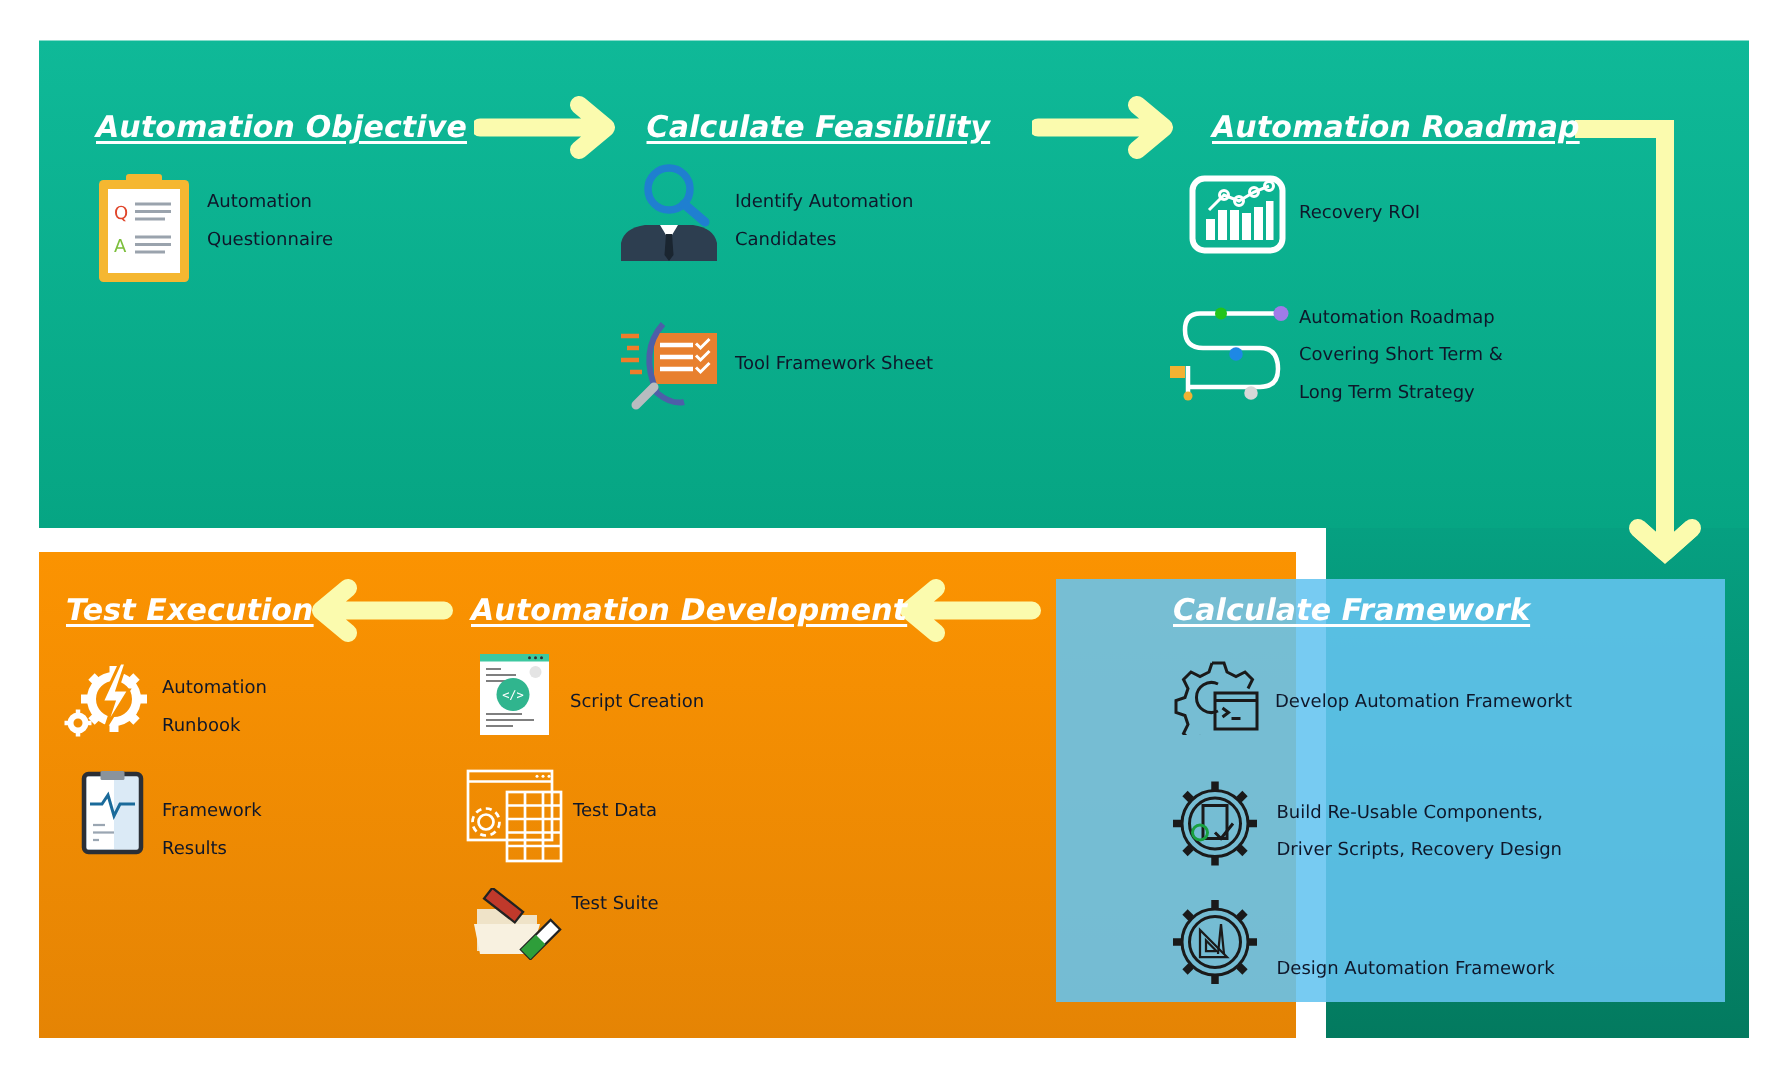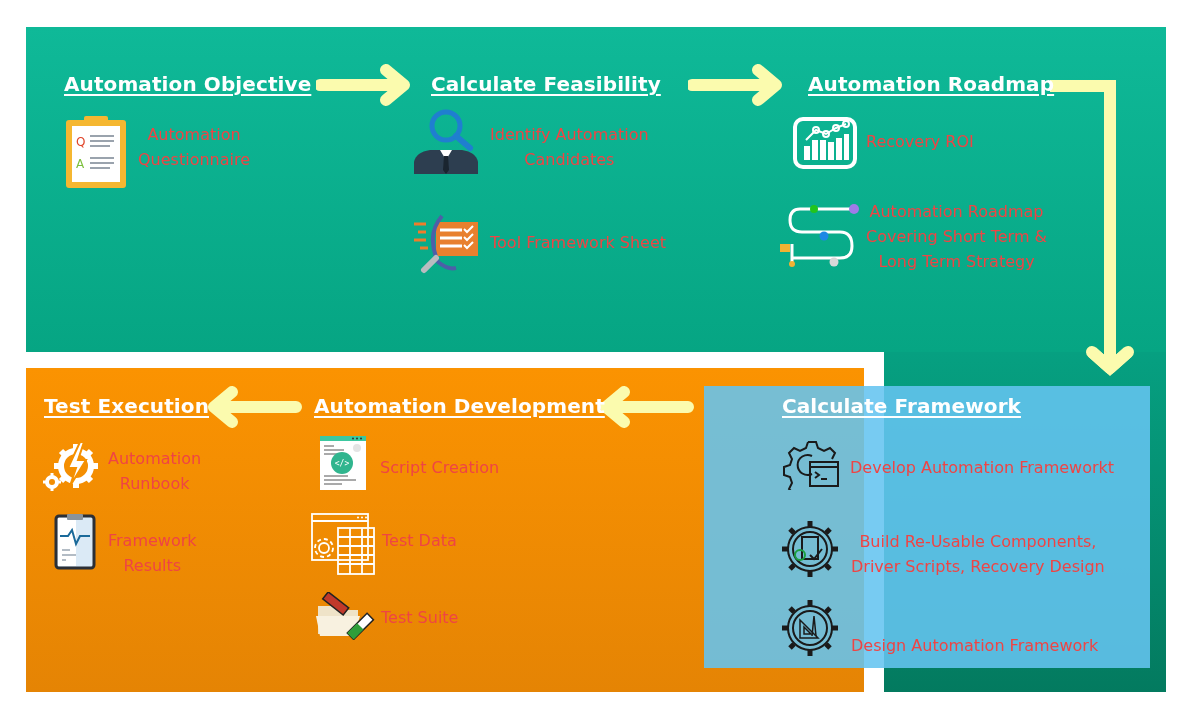--- a/index.html
+++ b/index.html
@@ -9,22 +9,22 @@
   #green-top { left:26px; top:27px; width:1140px; height:325px;
     background:linear-gradient(180deg,#0fb998 0%,#06a583 100%); }
   #green-right { left:884px; top:352px; width:282px; height:340px;
     background:linear-gradient(180deg,#06a081 0%,#037a5f 100%); }
   #orange { left:26px; top:368px; width:838px; height:324px;
     background:linear-gradient(180deg,#fb9301 0%,#e58404 100%); }
   #blue { left:704px; top:386px; width:446px; height:282px;
     background:rgba(100,196,240,0.88); }
   .heading { position:absolute; color:#ffffff; font-weight:bold; font-size:20px;
     text-decoration:underline; text-underline-offset:3px; text-decoration-thickness:2px;
-    white-space:nowrap; letter-spacing:0.1px; }
-  .label { position:absolute; color:#ef4444; font-size:16px; line-height:25px; white-space:pre-line;text-align:center; }
+    white-space:nowrap; letter-spacing:0.1px;font-style:italic; }
+  .label { position:absolute; color:#0f172a; font-size:12px; line-height:25px; white-space:pre-line; }
   .icon { position:absolute; }
   svg { display:block; }
 </style>
 </head>
 <body>
 
 <div id="green-top" class="abs"></div>
 <div id="green-right" class="abs"></div>
 <div id="orange" class="abs"></div>
 <div id="blue" class="abs"></div>
@@ -244,21 +244,21 @@
     <path d="M2 24 H46 L40 44 H6 Z" fill="#f8f1e0"></path>
     <g transform="rotate(38 20 12)">
         <rect x="8" y="6" width="26" height="9" fill="#c0392b" stroke="#222" stroke-width="1.5"></rect>
       </g>
     <g transform="rotate(-45 46 34)">
         <rect x="32" y="30" width="28" height="9" fill="#ffffff" stroke="#222" stroke-width="1.5"></rect>
         <rect x="32" y="30" width="14" height="9" fill="#2e9e3a"></rect>
       </g>
   </svg>
 </div>
-<div class="label" style="left:381px;top:605px">Test Suite</div>
+<div class="label" style="left:381px;top:590px">Test Suite</div>
 
 <div class="heading" style="left:44px;top:394px">Test Execution</div>
 <div class="icon" style="left:42px;top:442px">
   <svg width="60" height="52" viewBox="0 0 60 52">
     <circle cx="34" cy="24" r="15" fill="none" stroke="#ffffff" stroke-width="6"></circle>
     <g stroke="#ffffff" stroke-width="6">
         <line x1="34" y1="2" x2="34" y2="8"></line>
         <line x1="34" y1="40" x2="34" y2="46"></line>
         <line x1="12" y1="24" x2="18" y2="24"></line>
         <line x1="50" y1="24" x2="56" y2="24"></line>

